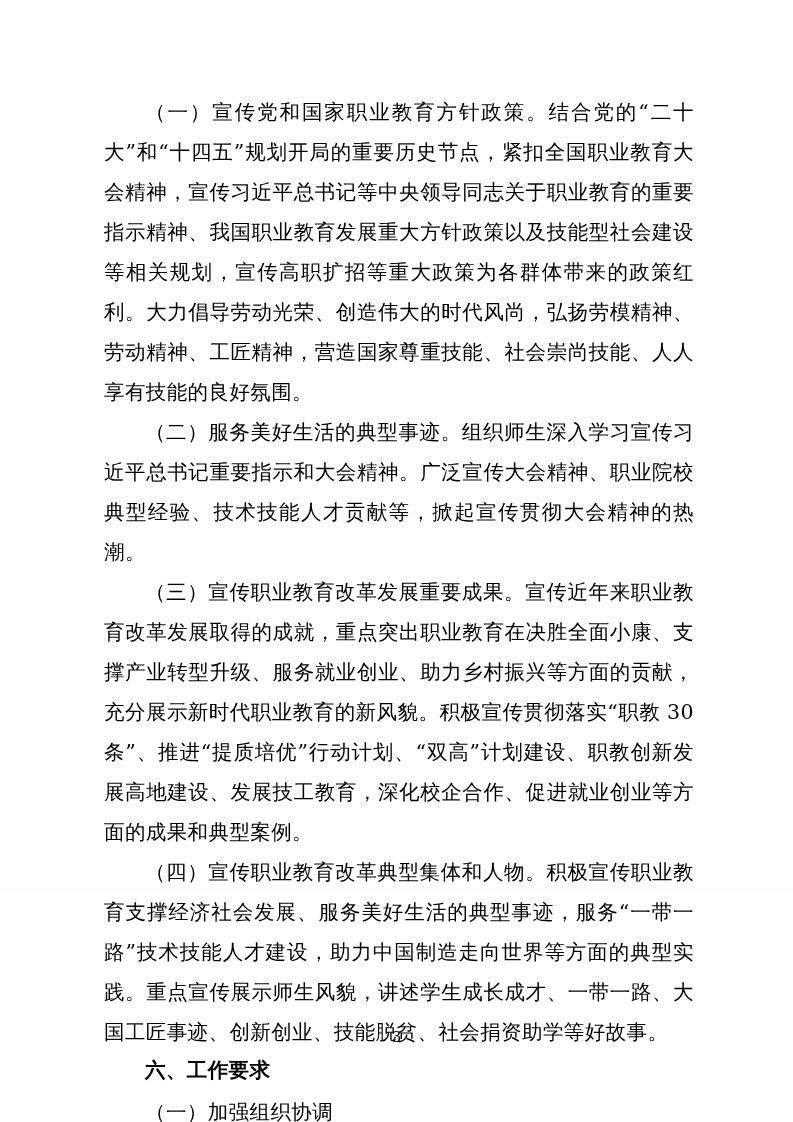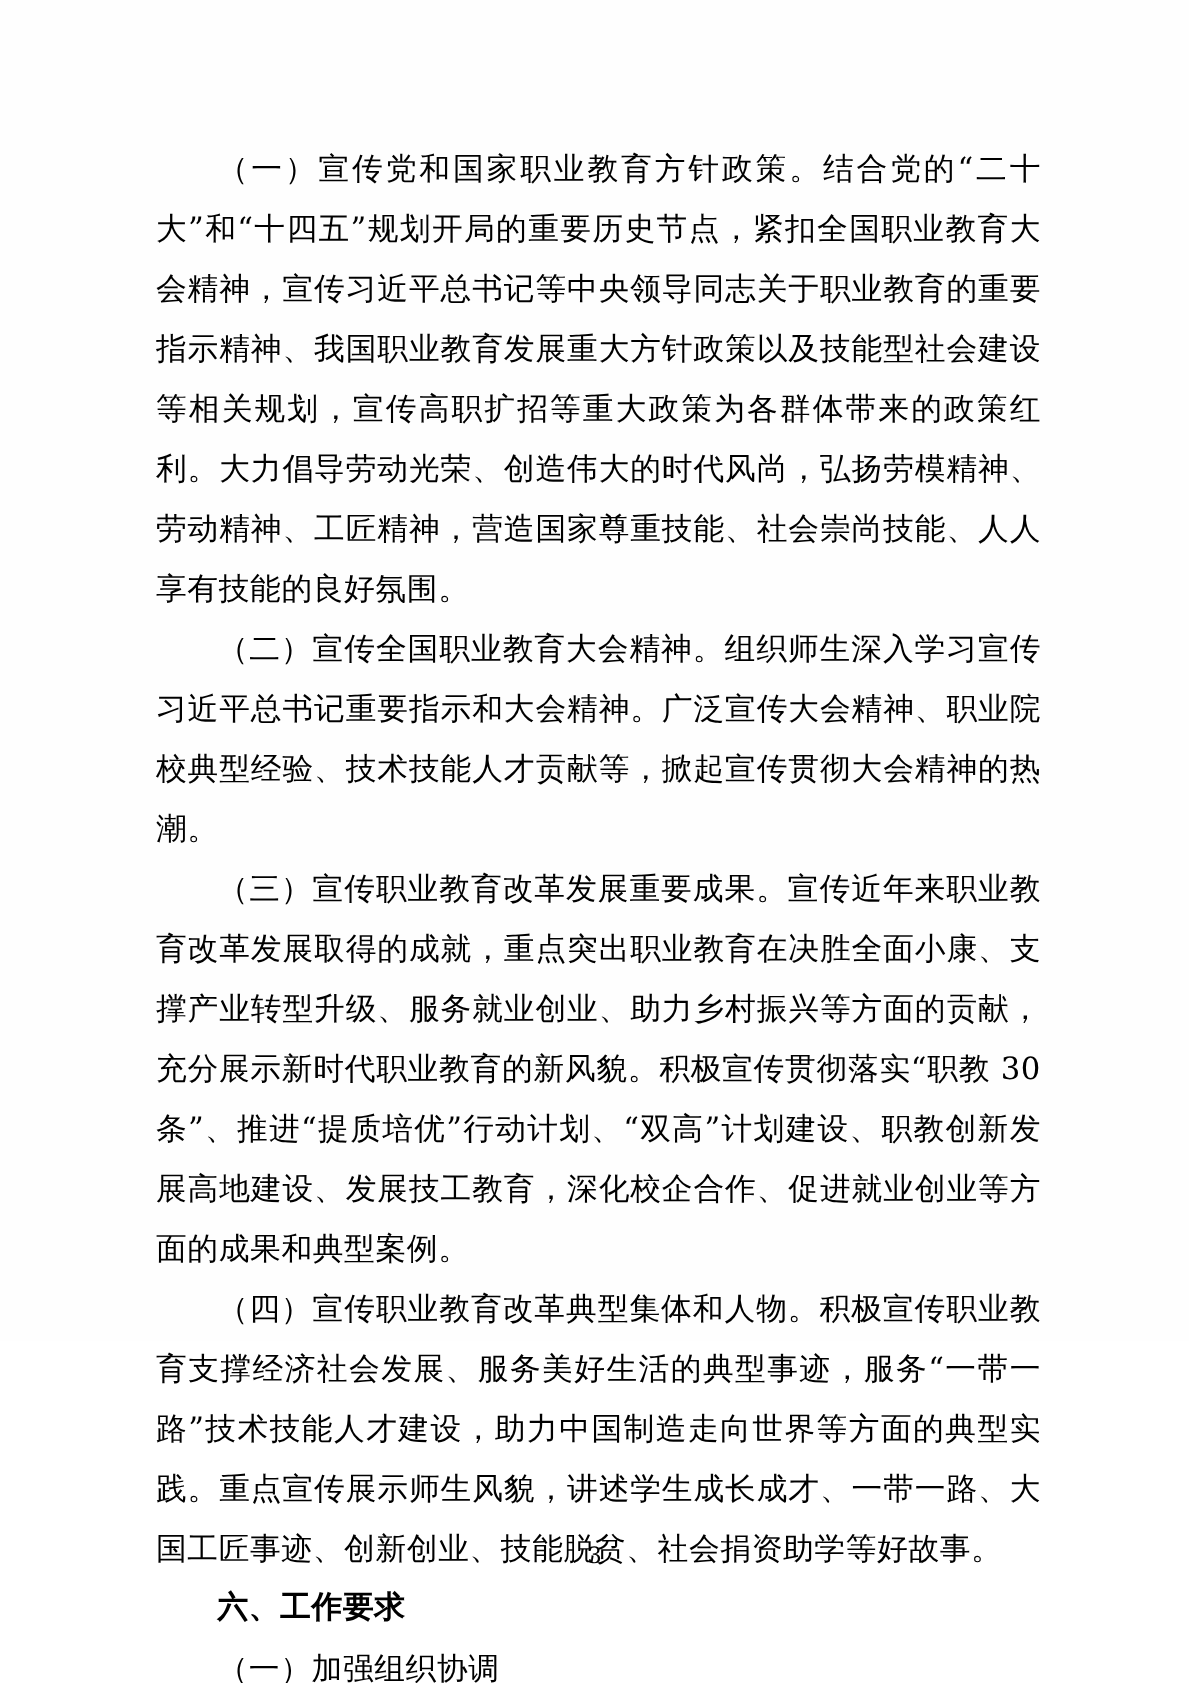--- a/index.html
+++ b/index.html
@@ -39,40 +39,40 @@
     letter-spacing: 0.4px;
     font-family: "DejaVu Serif", "Liberation Serif", serif;
   }
   .heading {
     font-size: 20.5px;
     line-height: 40px;
     text-indent: 2em;
     font-weight: bold;
     margin: 0;
     letter-spacing: 0.4px;
-    font-family: Liberation Sans, sans-serif;
+    font-family: Liberation Mono, monospace;
   }
   .pagenum {
     position: absolute;
     left: 0;
     top: 1028px;
     width: 793px;
     text-align: center;
     font-size: 15px;
     font-family: "DejaVu Serif", "Liberation Serif", serif;
     color: #000;
   }
 </style>
 </head>
 <body>
 
 <div class="page">
   <div class="content">
     <p class="para">（一）宣传党和国家职业教育方针政策。结合党的“二十大”和“十四五”规划开局的重要历史节点，紧扣全国职业教育大会精神，宣传习近平总书记等中央领导同志关于职业教育的重要指示精神、我国职业教育发展重大方针政策以及技能型社会建设等相关规划，宣传高职扩招等重大政策为各群体带来的政策红利。大力倡导劳动光荣、创造伟大的时代风尚，弘扬劳模精神、劳动精神、工匠精神，营造国家尊重技能、社会崇尚技能、人人享有技能的良好氛围。</p>
-    <p class="para">（二）宣传全国职业教育大会精神。组织师生深入学习宣传习近平总书记重要指示和大会精神。广泛宣传大会精神、职业院校典型经验、技术技能人才贡献等，掀起宣传贯彻大会精神的热潮。</p>
+    <p class="para">（二）服务美好生活的典型事迹。组织师生深入学习宣传习近平总书记重要指示和大会精神。广泛宣传大会精神、职业院校典型经验、技术技能人才贡献等，掀起宣传贯彻大会精神的热潮。</p>
     <p class="para">（三）宣传职业教育改革发展重要成果。宣传近年来职业教育改革发展取得的成就，重点突出职业教育在决胜全面小康、支撑产业转型升级、服务就业创业、助力乡村振兴等方面的贡献，充分展示新时代职业教育的新风貌。积极宣传贯彻落实“职教 30 条”、推进“提质培优”行动计划、“双高”计划建设、职教创新发展高地建设、发展技工教育，深化校企合作、促进就业创业等方面的成果和典型案例。</p>
     <p class="para">（四）宣传职业教育改革典型集体和人物。积极宣传职业教育支撑经济社会发展、服务美好生活的典型事迹，服务“一带一路”技术技能人才建设，助力中国制造走向世界等方面的典型实践。重点宣传展示师生风貌，讲述学生成长成才、一带一路、大国工匠事迹、创新创业、技能脱贫、社会捐资助学等好故事。</p>
     <p class="heading">六、工作要求</p>
     <p class="para">（一）加强组织协调</p>
 
   </div>
   <div class="pagenum">3</div>
 </div>
 
 </body></html>

